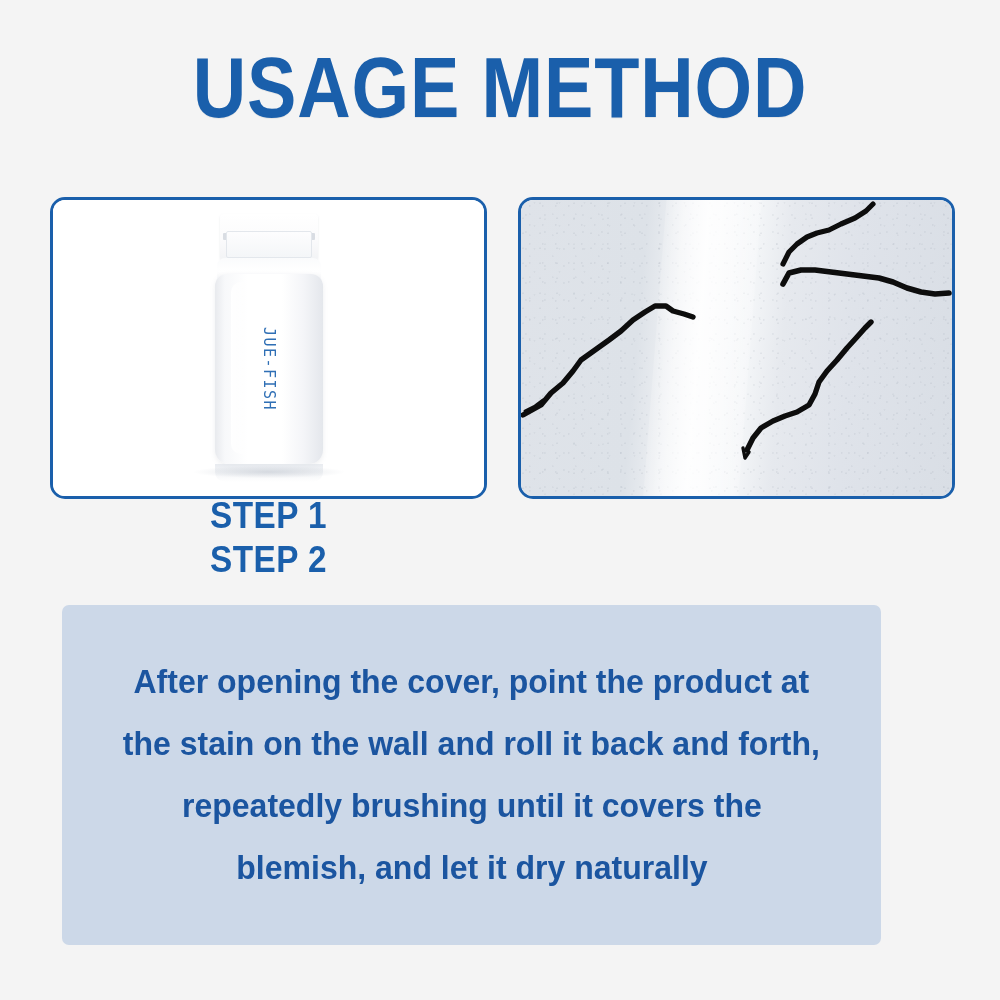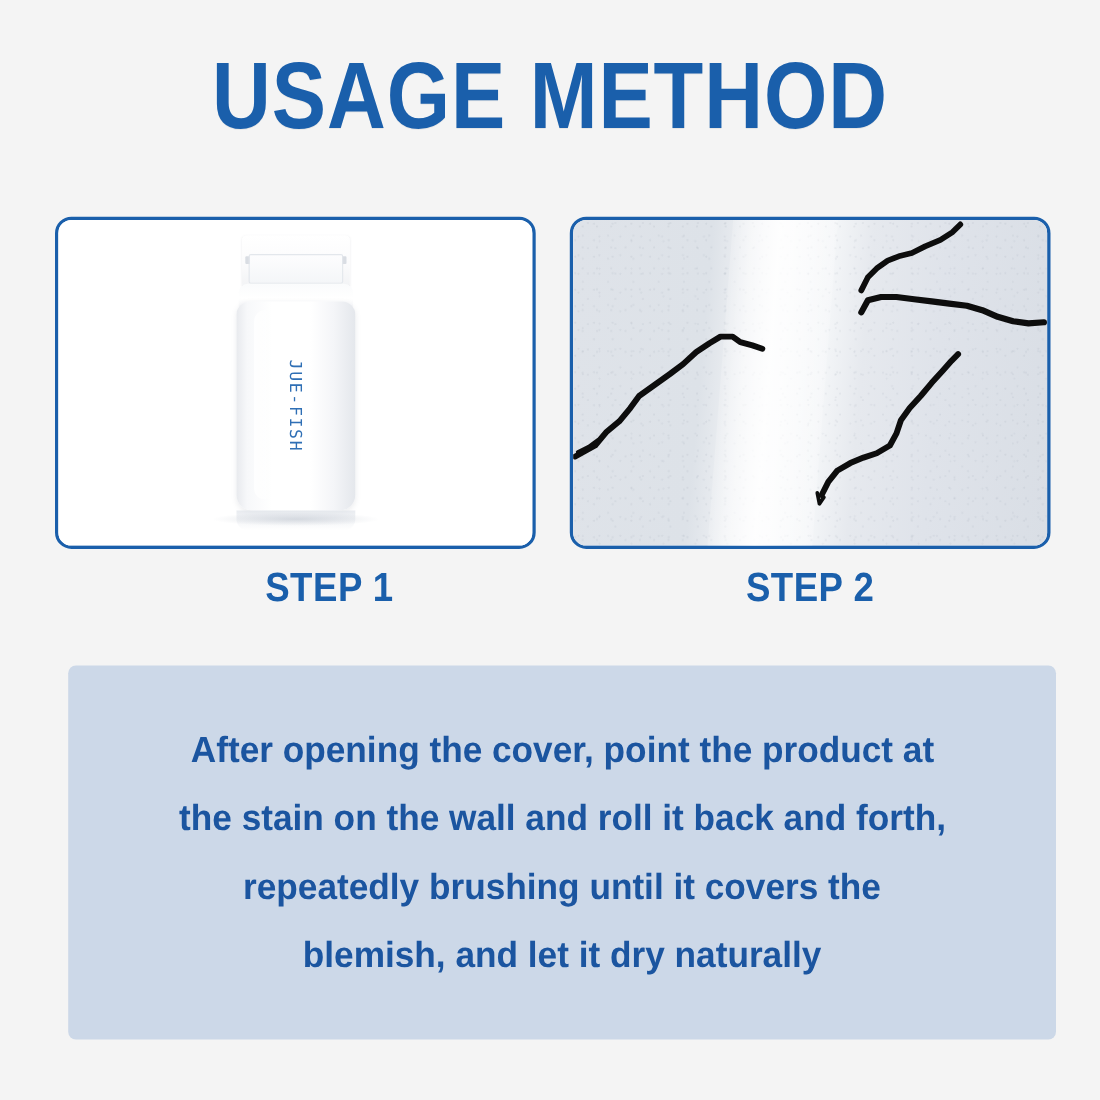--- a/index.html
+++ b/index.html
@@ -209,40 +209,41 @@
   .cracks { position: absolute; inset: 0; }
 
   
   .steps {
     position: absolute;
     top: 512px;
     left: 50px;
     width: 905px;
     height: 52px;
     display: flex;
-    justify-content: flex-end;
+    justify-content: center;
+    flex-direction: column;
   }
   .step-label {
     width: 437px;
     text-align: center;
     font-family: "Liberation Sans", sans-serif;
     font-weight: bold;
     font-size: 37px;
     line-height: 44px;
     letter-spacing: 0.5px;
     color: #1a5fab;
     transform: scaleX(0.9);
   }
 
   
   .desc-box {
     position: absolute;
     left: 62px;
     top: 605px;
-    width: 898px;
+    width: 819px;
     height: 340px;
     box-sizing: border-box;
     background: #ccd8e8;
     border-radius: 7px;
     display: flex;
     flex-direction: column;
     align-items: center;
     justify-content: center;
     padding: 0 40px;
   }

